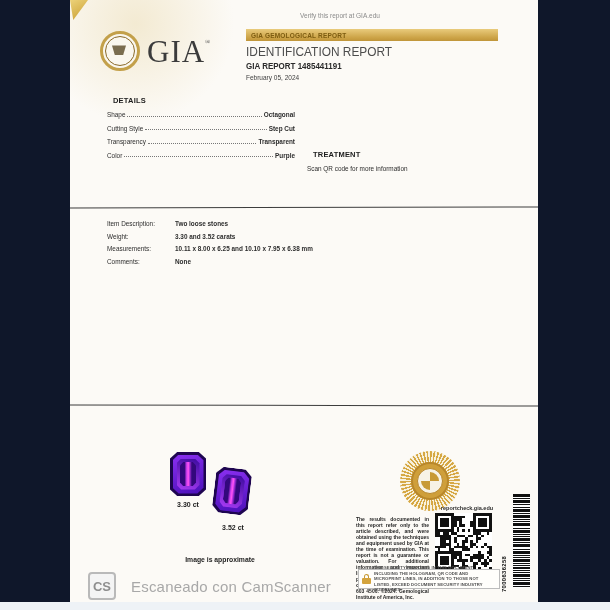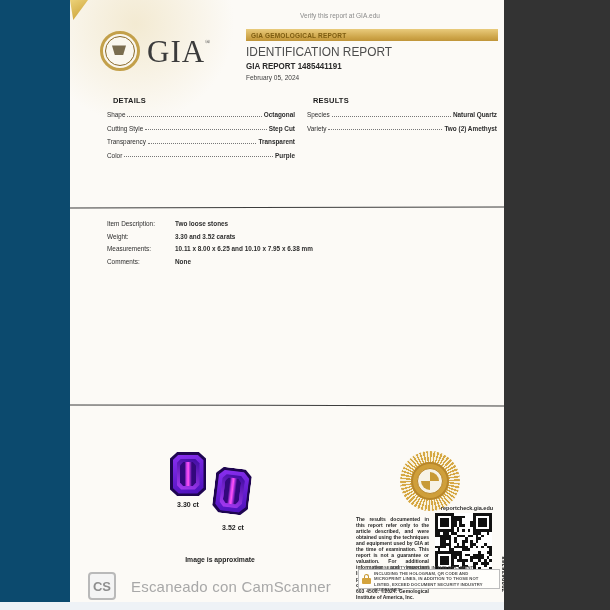--- a/index.html
+++ b/index.html
@@ -1,16 +1,16 @@
 <!DOCTYPE html>
 <html><head>
 <meta charset="utf-8">
 <style>
   html,body{margin:0;padding:0;background:#333;}
-  .canvas{position:relative;width:504px;height:610px;background:#0c4a6e;overflow:hidden;
+  .canvas{position:relative;width:610px;height:610px;background:#0f172a;overflow:hidden;
           font-family:"Liberation Sans",sans-serif;}
   .doc{position:absolute;left:70px;top:0;width:468px;height:602px;
        background:radial-gradient(circle at 14% 4%, #f3ead2 0%, rgba(243,234,210,0) 14%), #fcfaf6;}
   .bottom-strip{position:absolute;left:0;top:602px;width:610px;height:8px;background:#eef2f6;}
 
   
   .corner-gold{position:absolute;left:0;top:0;width:18px;height:20px;
        background:linear-gradient(150deg,#ecd27a,#c89c2e);
        clip-path:polygon(0 0,100% 0,18% 100%);}
   .verify{position:absolute;left:180px;top:12px;width:180px;text-align:center;
@@ -155,34 +155,25 @@
           <span class="dots"></span>
           <span class="val">Transparent</span>
       </div>
       <div class="specrow">
         <span class="lab">Color</span>
           <span class="dots"></span>
           <span class="val">Purple</span>
       </div>
     </div>
 
-    <div class="col col-results">
-      <div class="sec-title">RESULTS</div>
-      <div class="specrow">
-        <span class="lab">Species</span>
-          <span class="dots"></span>
-          <span class="val">Natural Quartz</span>
-      </div>
-      <div class="specrow">
-        <span class="lab">Variety</span>
-          <span class="dots"></span>
-          <span class="val">Two (2) Amethyst</span>
-      </div>
-    </div>
-
+
+    <div class="treatment">
+      <div class="sec-title">TREATMENT</div>
+      <div class="treat-note">Scan QR code for more information</div>
+    </div>
 
     <div class="divider divider1"></div>
 
     <div class="itemblock">
       <span class="lab">Item Description:</span>
       <span class="val">Two loose stones</span>
       <span class="lab">Weight:</span>
       <span class="val">3.30 and 3.52 carats</span>
       <span class="lab">Measurements:</span>
       <span class="val">10.11 x 8.00 x 6.25 and 10.10 x 7.95 x 6.38 mm</span>

